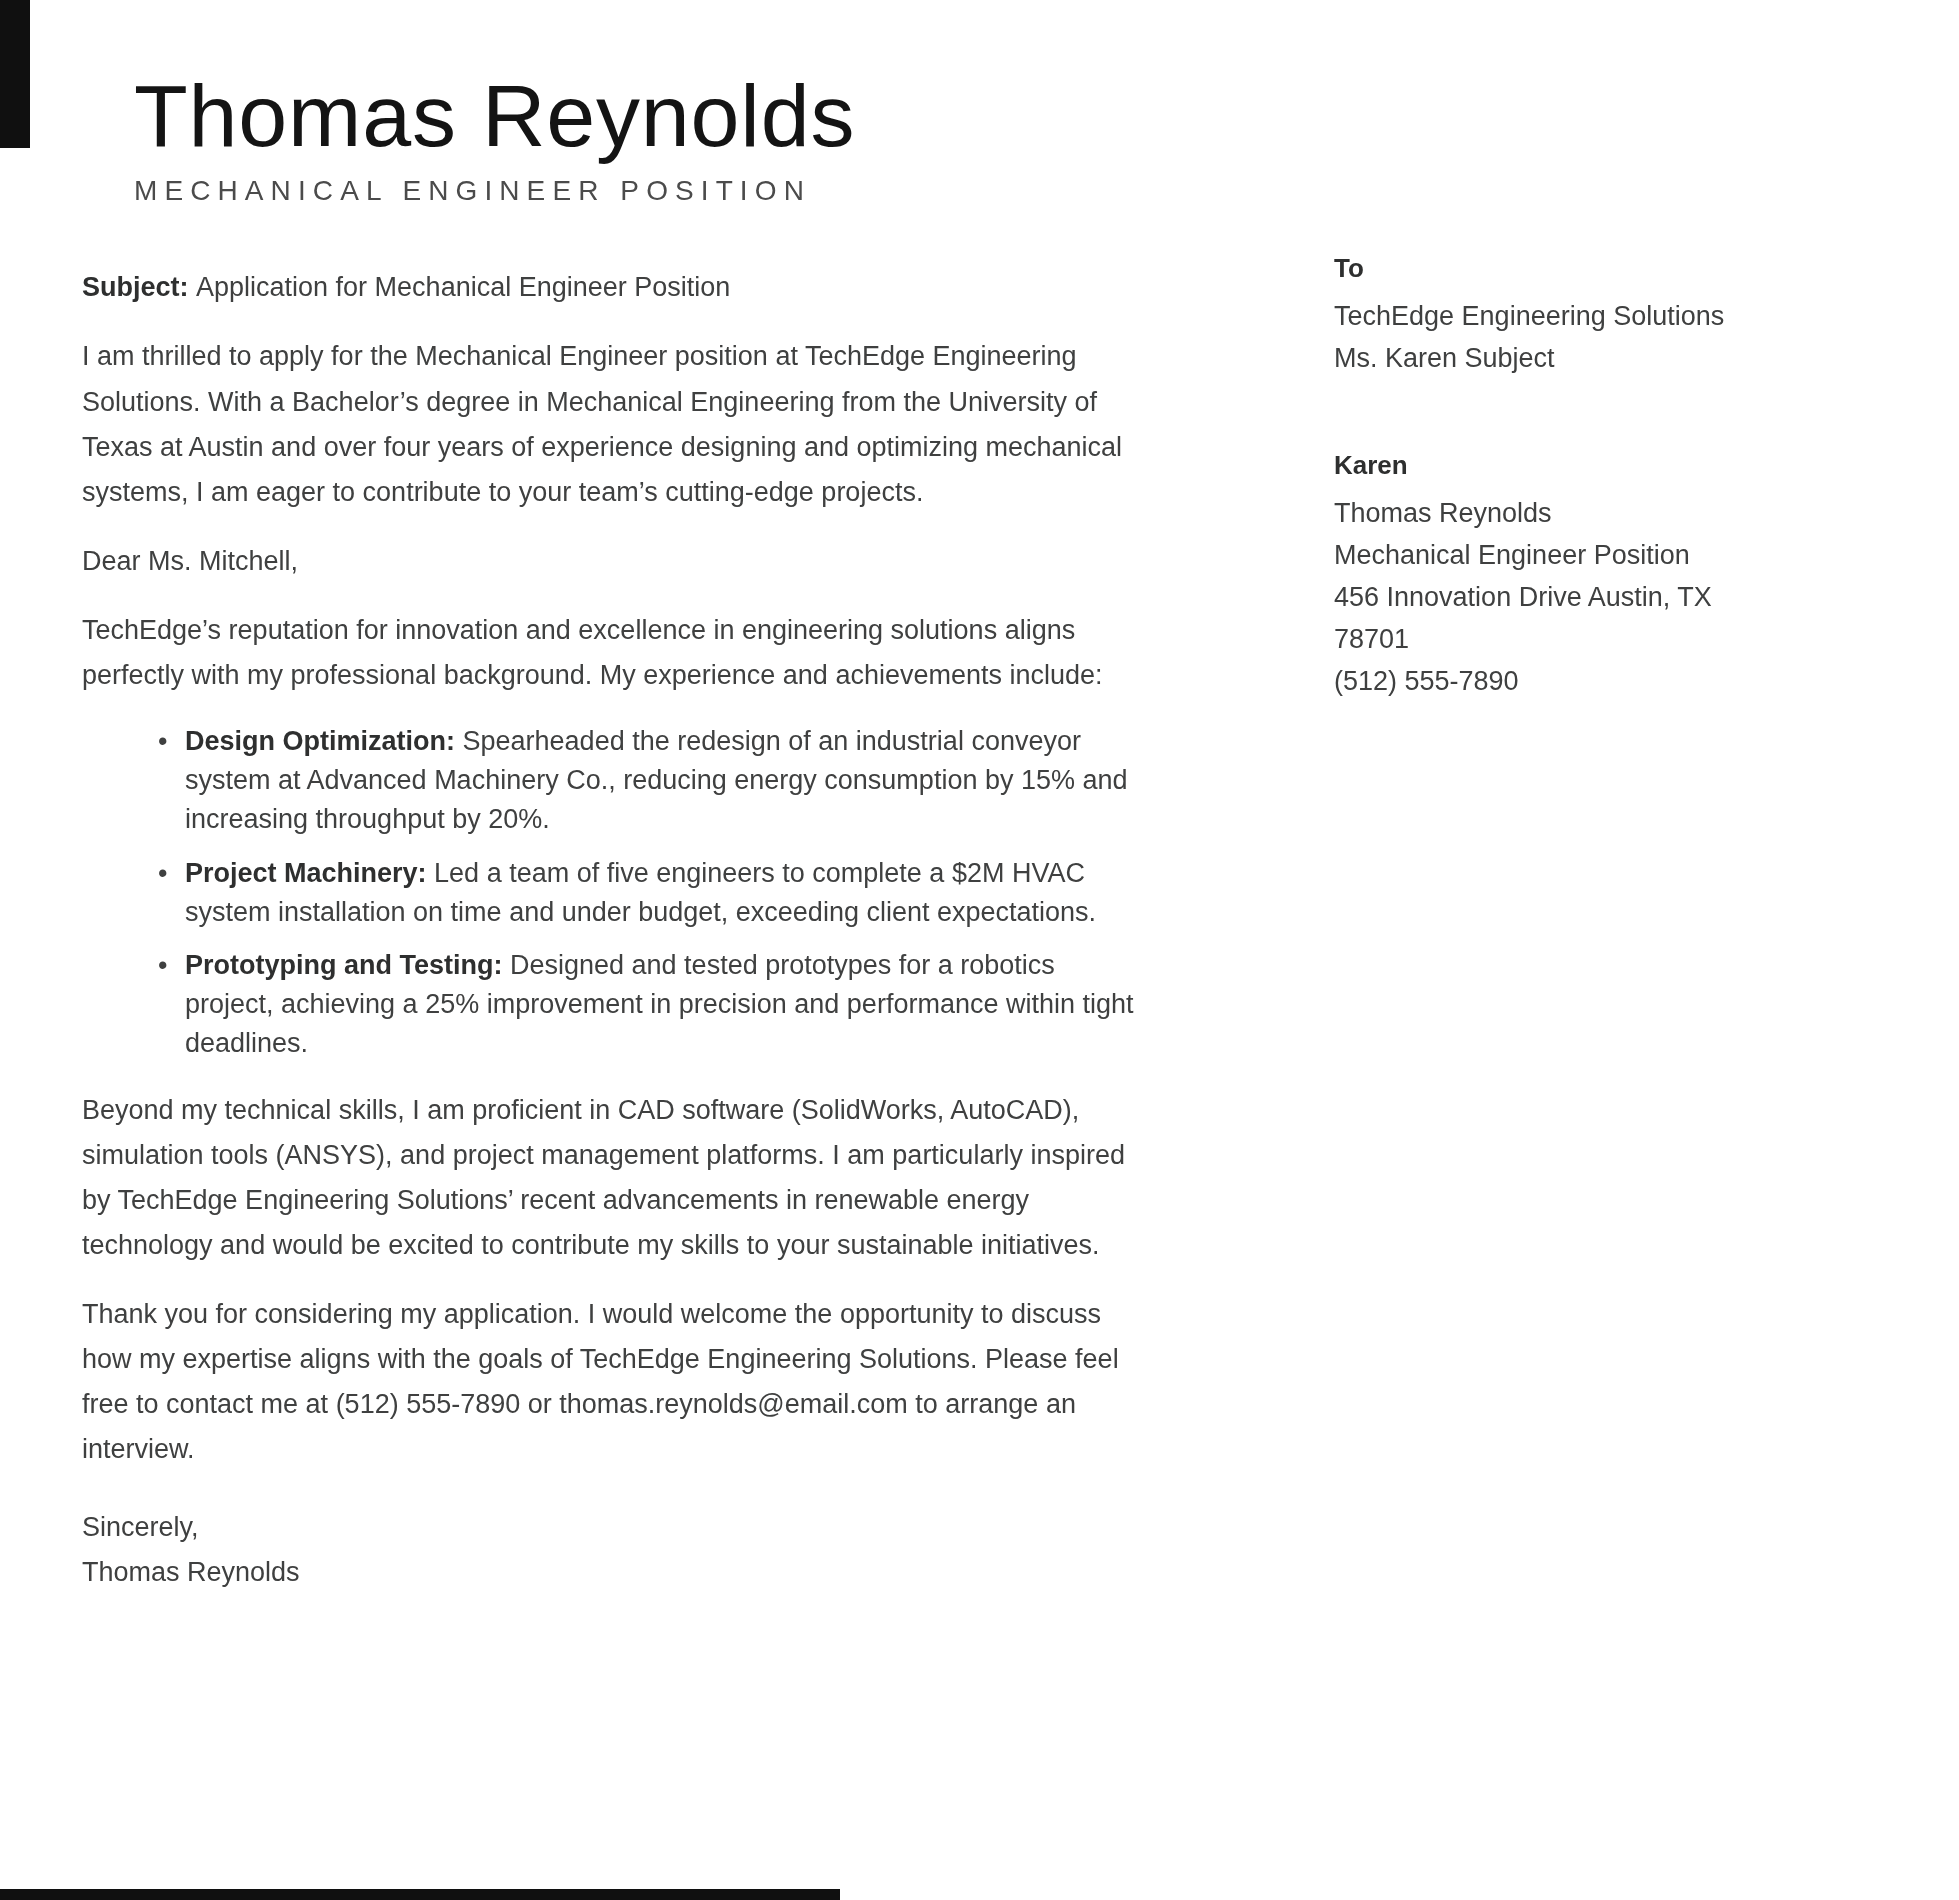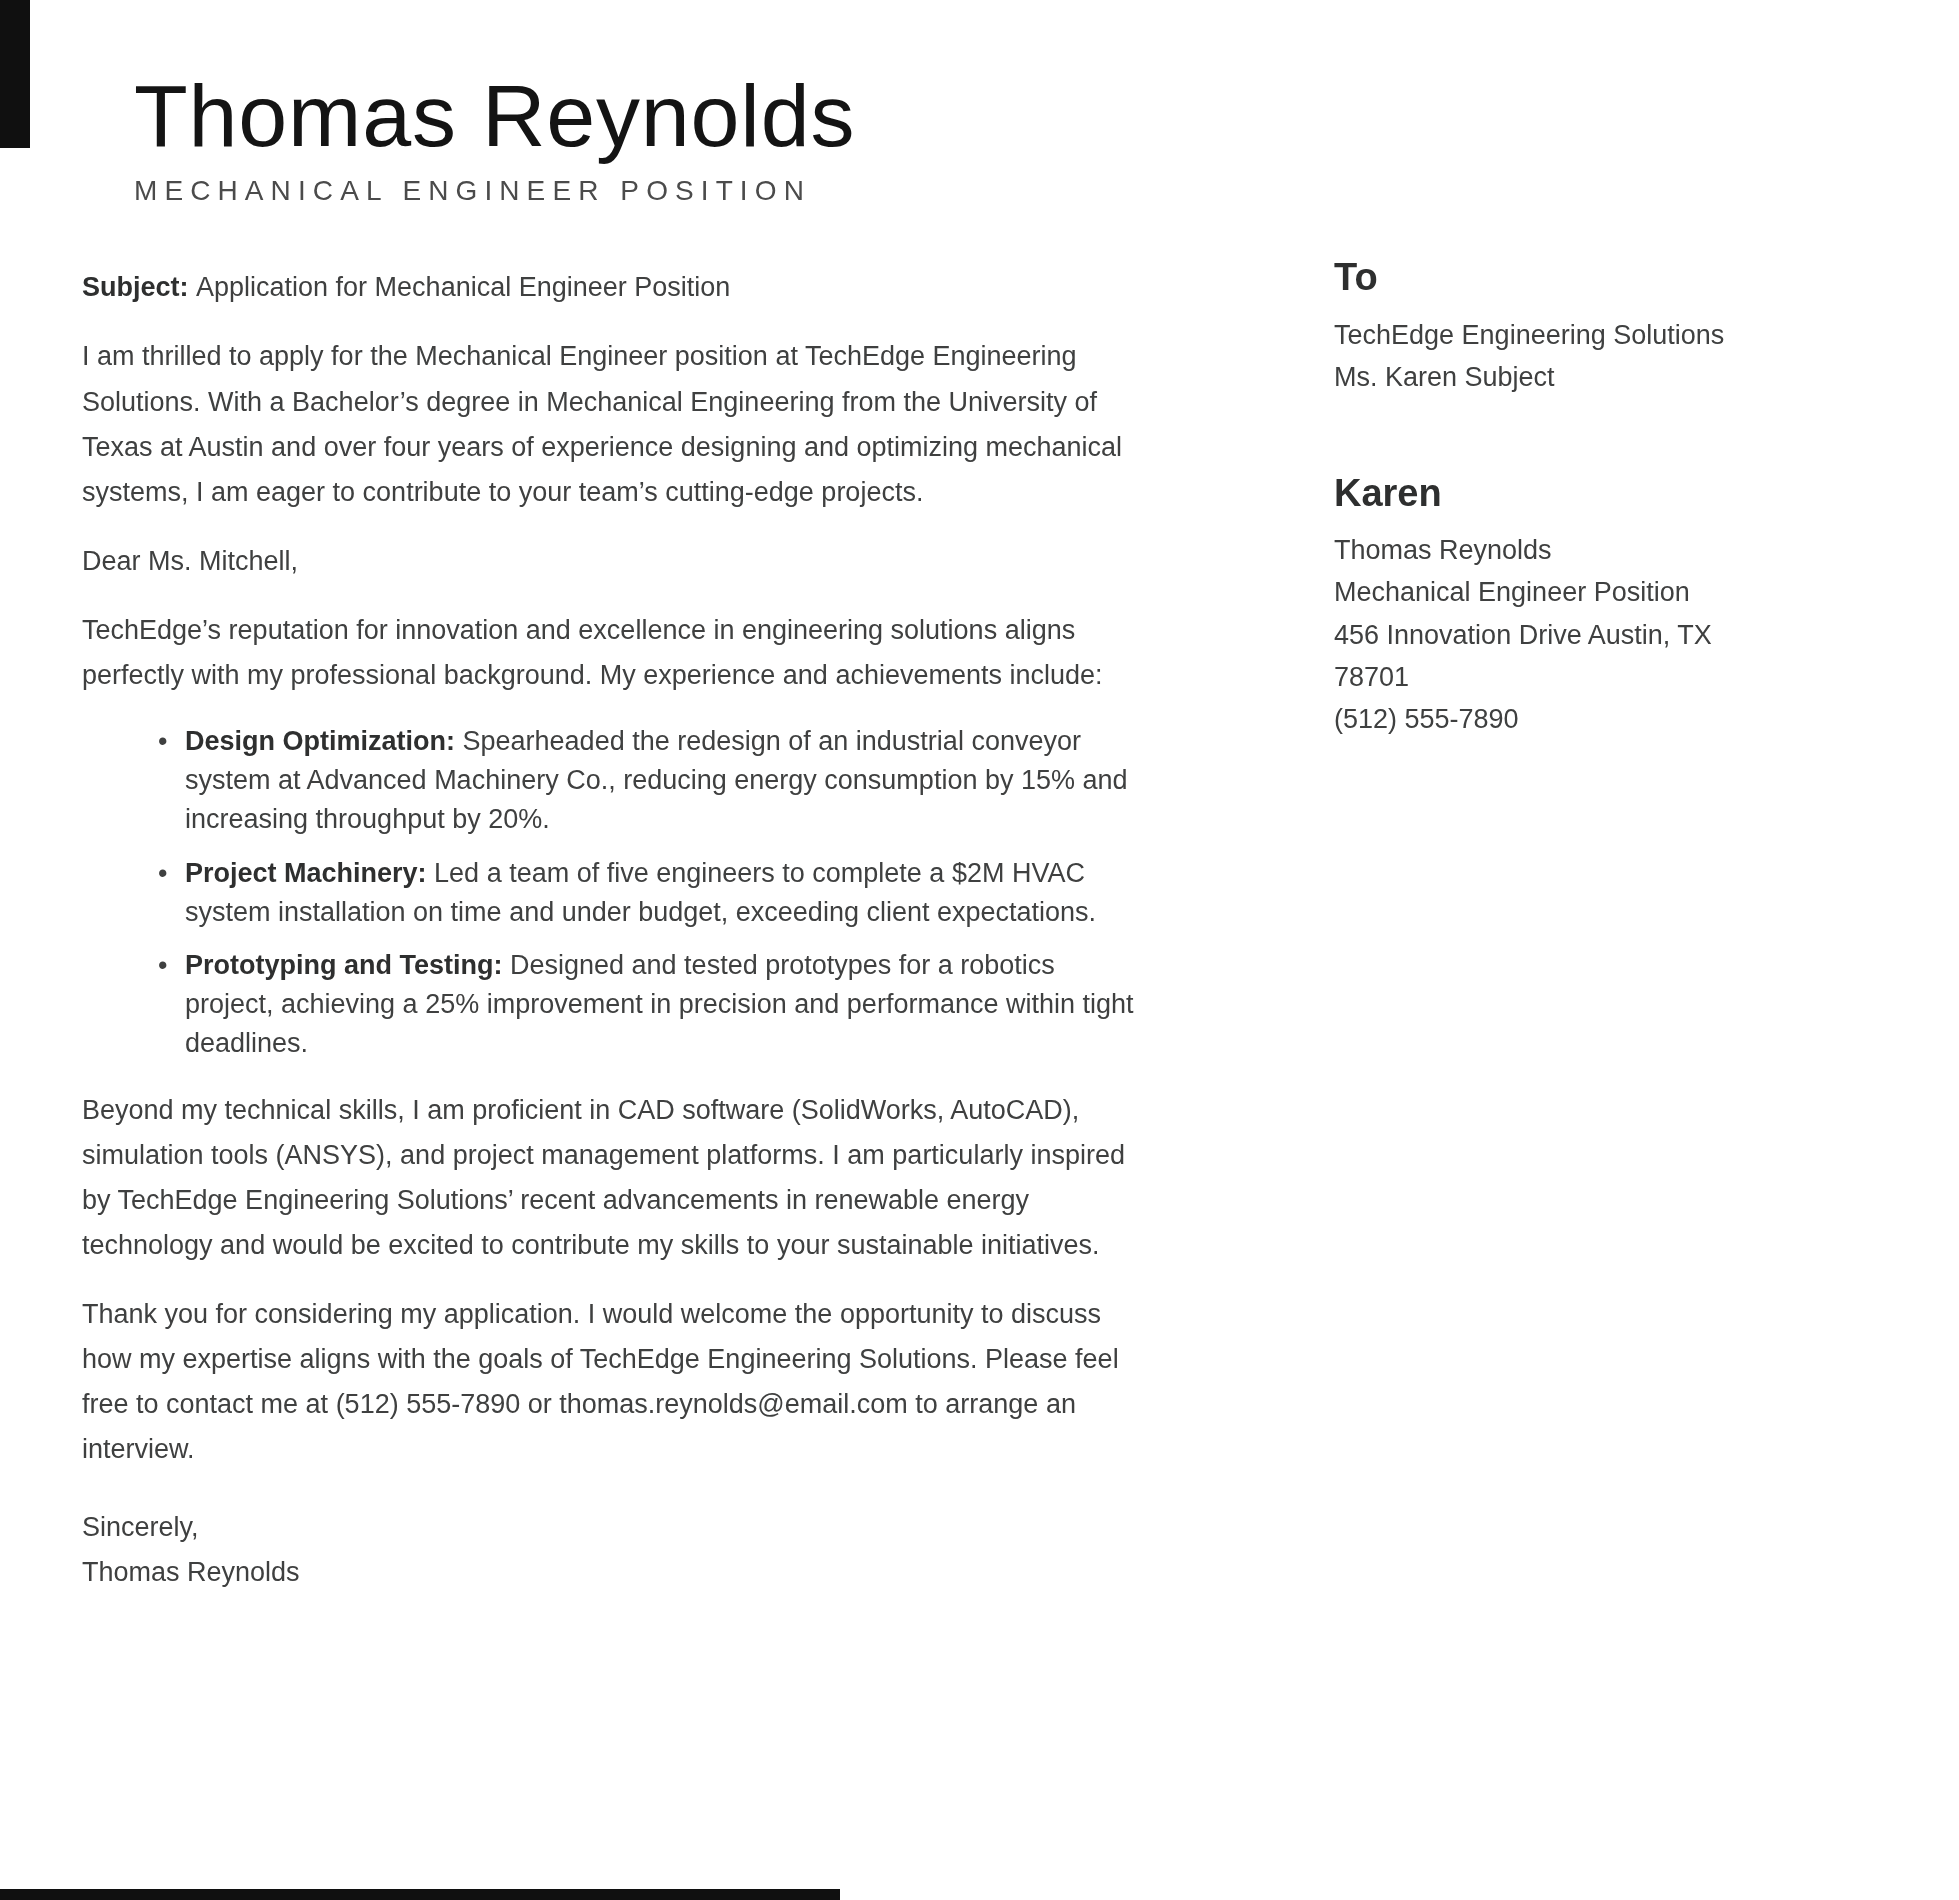--- a/index.html
+++ b/index.html
@@ -81,21 +81,21 @@
   .signoff-block div { line-height: 1.67; }
 
   .right-col {
     margin-left: auto;
     width: 506px;
     font-size: 27px;
     line-height: 1.56;
     color: #3f4040;
   }
   .contact-heading {
-    font-size: 38px;
+    font-size: 26px;
     font-weight: 700;
     color: #2e2f2f;
     margin-bottom: 6.3px;
   }
   .contact-block { margin-bottom: 66px; }
   .contact-block:last-child { margin-bottom: 0; }
   .contact-line { }
   .email-link {
     color: #0b5bd3;
     text-decoration: underline;

